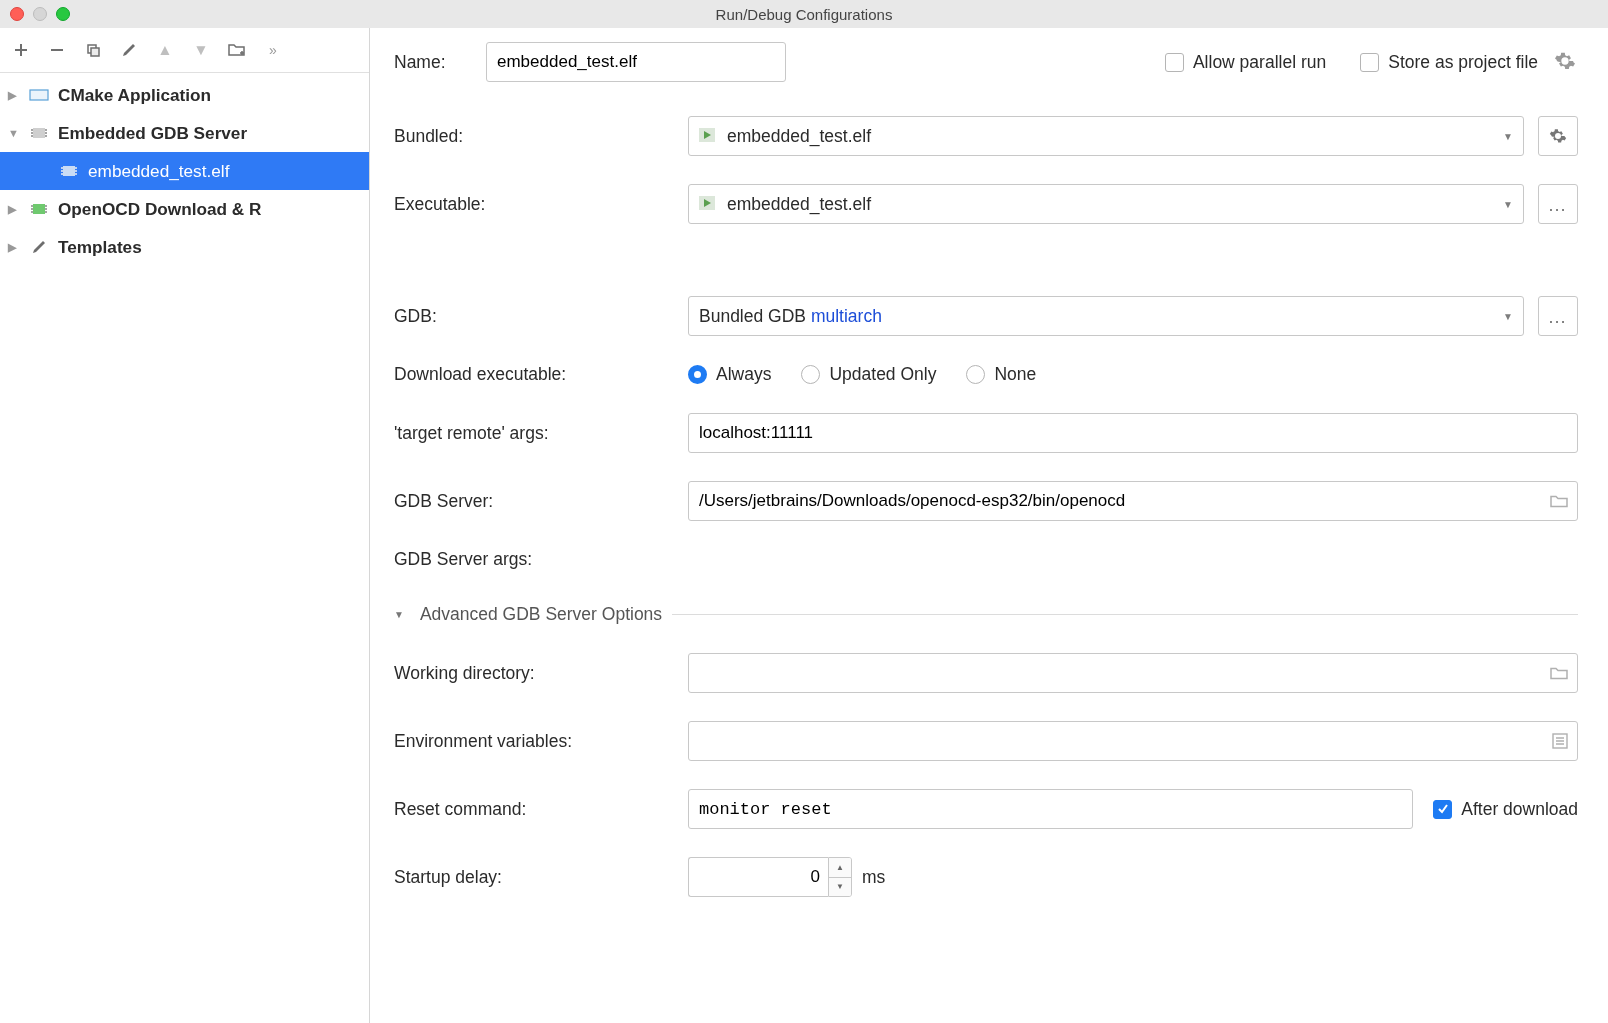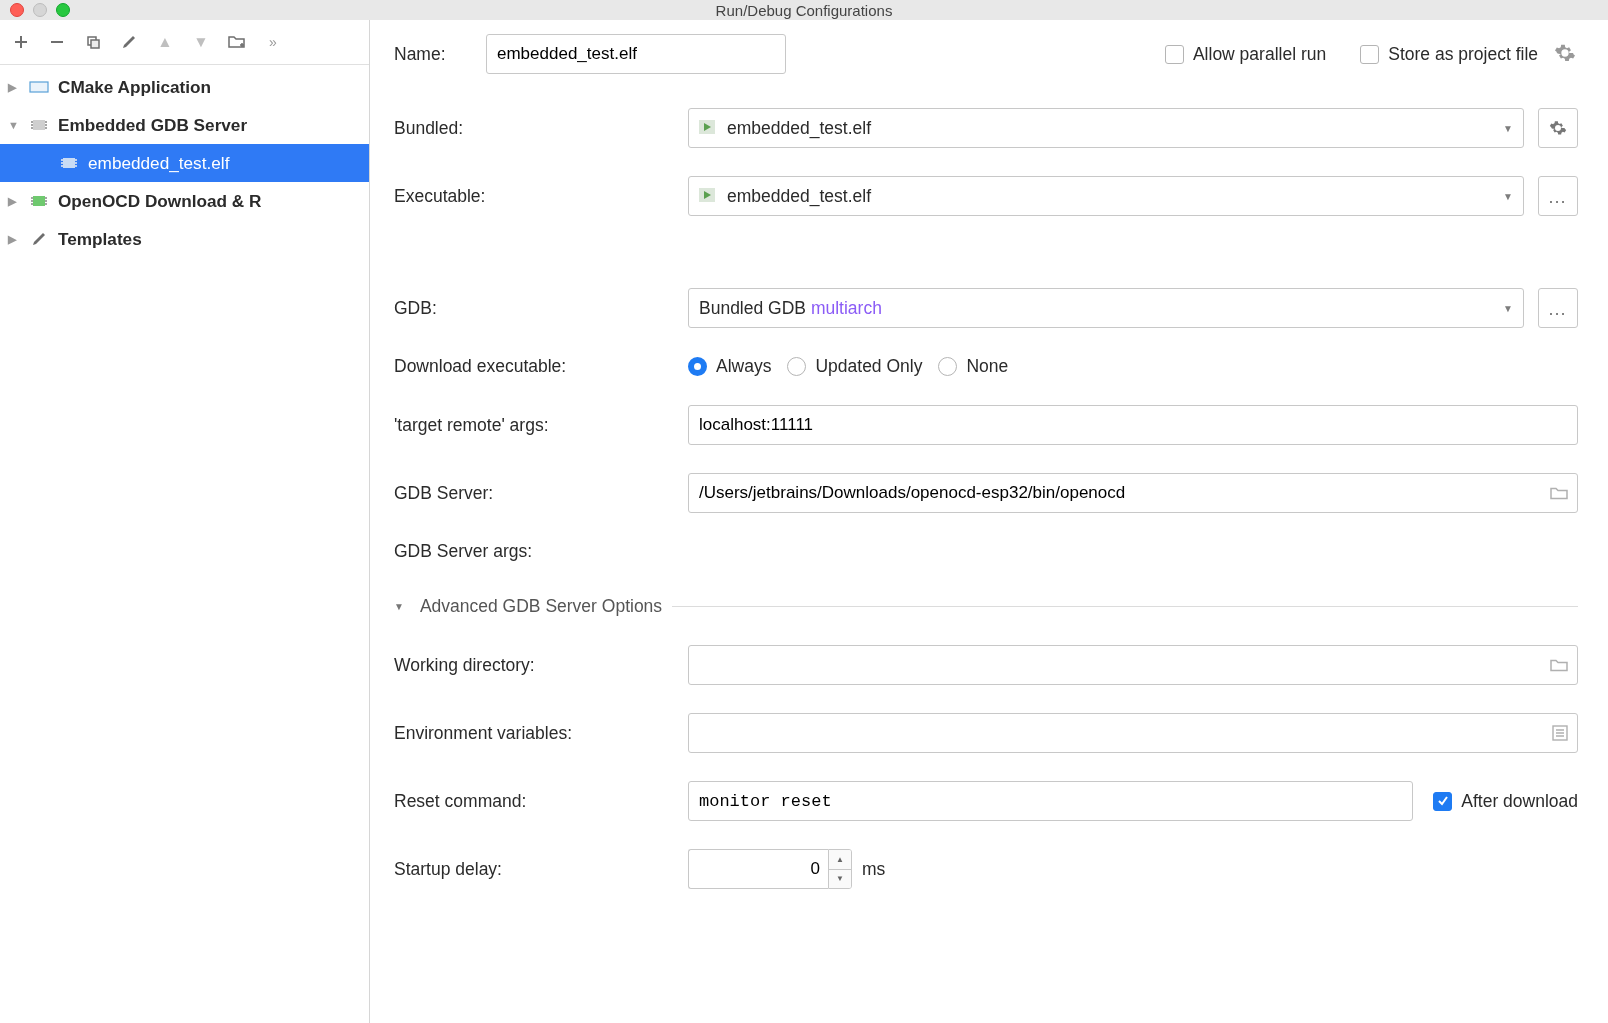--- a/index.html
+++ b/index.html
@@ -13,21 +13,21 @@
       overflow: hidden;
     }
     .window {
       width: 100%;
       height: 100%;
       background: #ececec;
       display: flex;
       flex-direction: column;
     }
     .titlebar {
-      height: 20px;
+      height: 28px;
       display: flex;
       align-items: center;
       padding: 0 10px;
       position: relative;
       background: #e8e8e8;
     }
     .traffic { display: flex; gap: 9px; }
     .dot { width: 14px; height: 14px; border-radius: 50%; }
     .dot.red { background: #ff5f57; border:1px solid #e0443e; }
     .dot.yellow { background: #d6d6d6; border:1px solid #bcbcbc; }
@@ -166,21 +166,21 @@
     }
     .sqbtn {
       width: 40px; height: 40px;
       border: 1px solid #c8c8c8;
       border-radius: 3px;
       background: #fff;
       display: flex; align-items: center; justify-content: center;
       color: #777; cursor: pointer;
       font-size: 19px; line-height: 1; letter-spacing: 2px;
     }
-    .radio-row { display: flex; align-items: center; gap: 16px; }
+    .radio-row { display: flex; align-items: center; gap: 30px; }
     .radio-g { display: flex; align-items: center; gap: 9px; cursor: pointer; }
     .radio-g .r {
       width: 19px; height: 19px; border-radius: 50%;
       border: 1px solid #b5b5b5; display: flex; align-items: center; justify-content: center;
     }
     .radio-g .r.on { border: 6px solid #1e7bf3; }
     .inlineiconbox {
       position: absolute; right: 10px; top: 50%; transform: translateY(-50%);
       color: #b5b5b5; cursor: pointer;
     }
@@ -188,21 +188,21 @@
     .input-wrap input { width: 100%; }
     .full2 { grid-column: 2 / span 2; }
     .advanced {
       grid-column: 1 / span 3;
       display: flex; align-items: center;
       margin-top: 6px;
       gap: 10px;
       color: #555;
     }
     .advanced .hr { flex: 1; border-top: 1px solid #dcdcdc; }
-    .muted-part { color: #8b5cf6; }
+    .muted-part { color: #1d4ed8; }
     .mono { font-family: "SF Mono", Menlo, monospace; font-size: 16px; }
     .spin-row { display: flex; align-items: center; gap: 10px; }
     .spin { display: flex; }
     .spin input {
       width: 140px; height: 40px;
       border: 1px solid #c8c8c8; border-right: none;
       text-align: right; padding-right: 8px;
       border-radius: 3px 0 0 3px; font-size: 17px;
     }
     .spin-btns {

